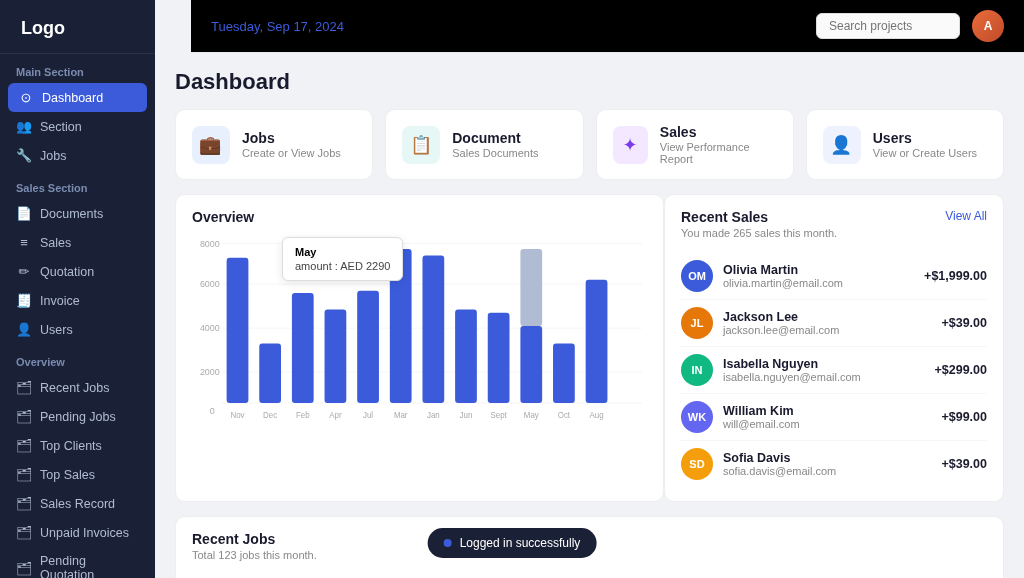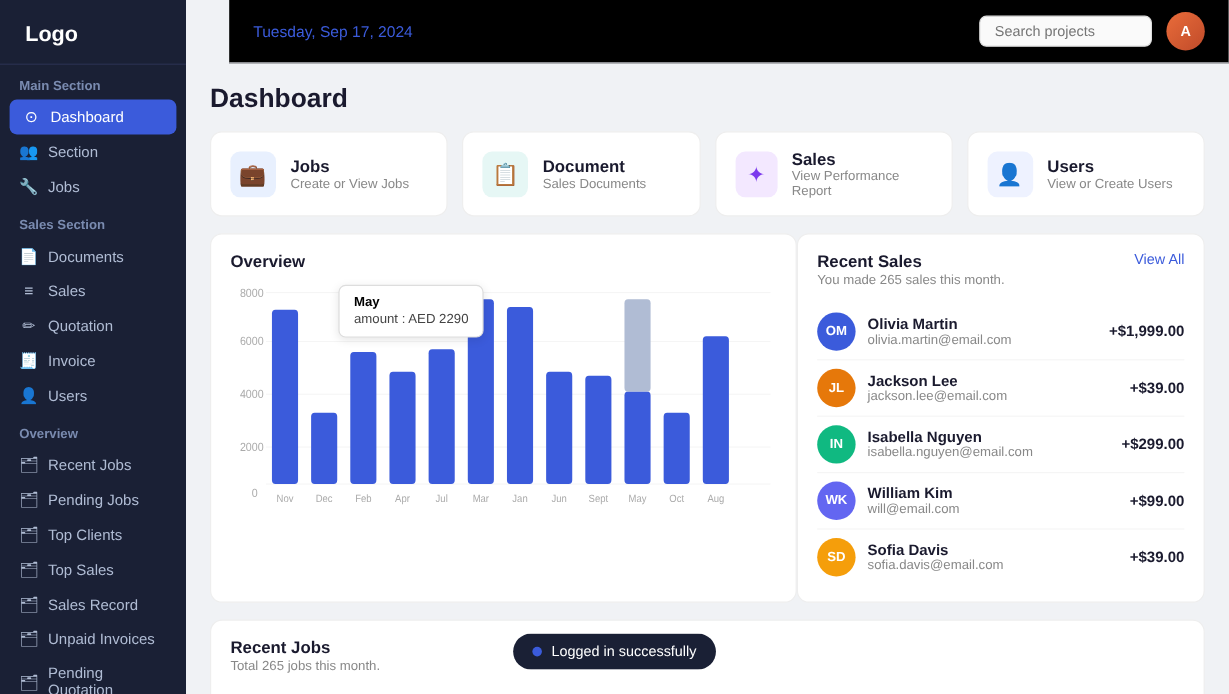--- a/index.html
+++ b/index.html
@@ -460,21 +460,21 @@
         <div class="sale-email">sofia.davis@email.com</div>
       </div>
       <div class="sale-amount">+$39.00</div>
     </div>
           </div>
       </div>
     </div>
 
     <div class="panel">
       <div class="panel-title">Recent Jobs</div>
-      <div class="panel-sub">Total 265 jobs this month.</div>
+      <div class="panel-sub">Total 123 jobs this month.</div>
       <div class="table-wrap">
         <table>
           <thead>
             <tr>
               <th></th>
               <th></th>
               <th></th>
               <th></th>
               <th style="text-align:right;"></th>
             </tr>

